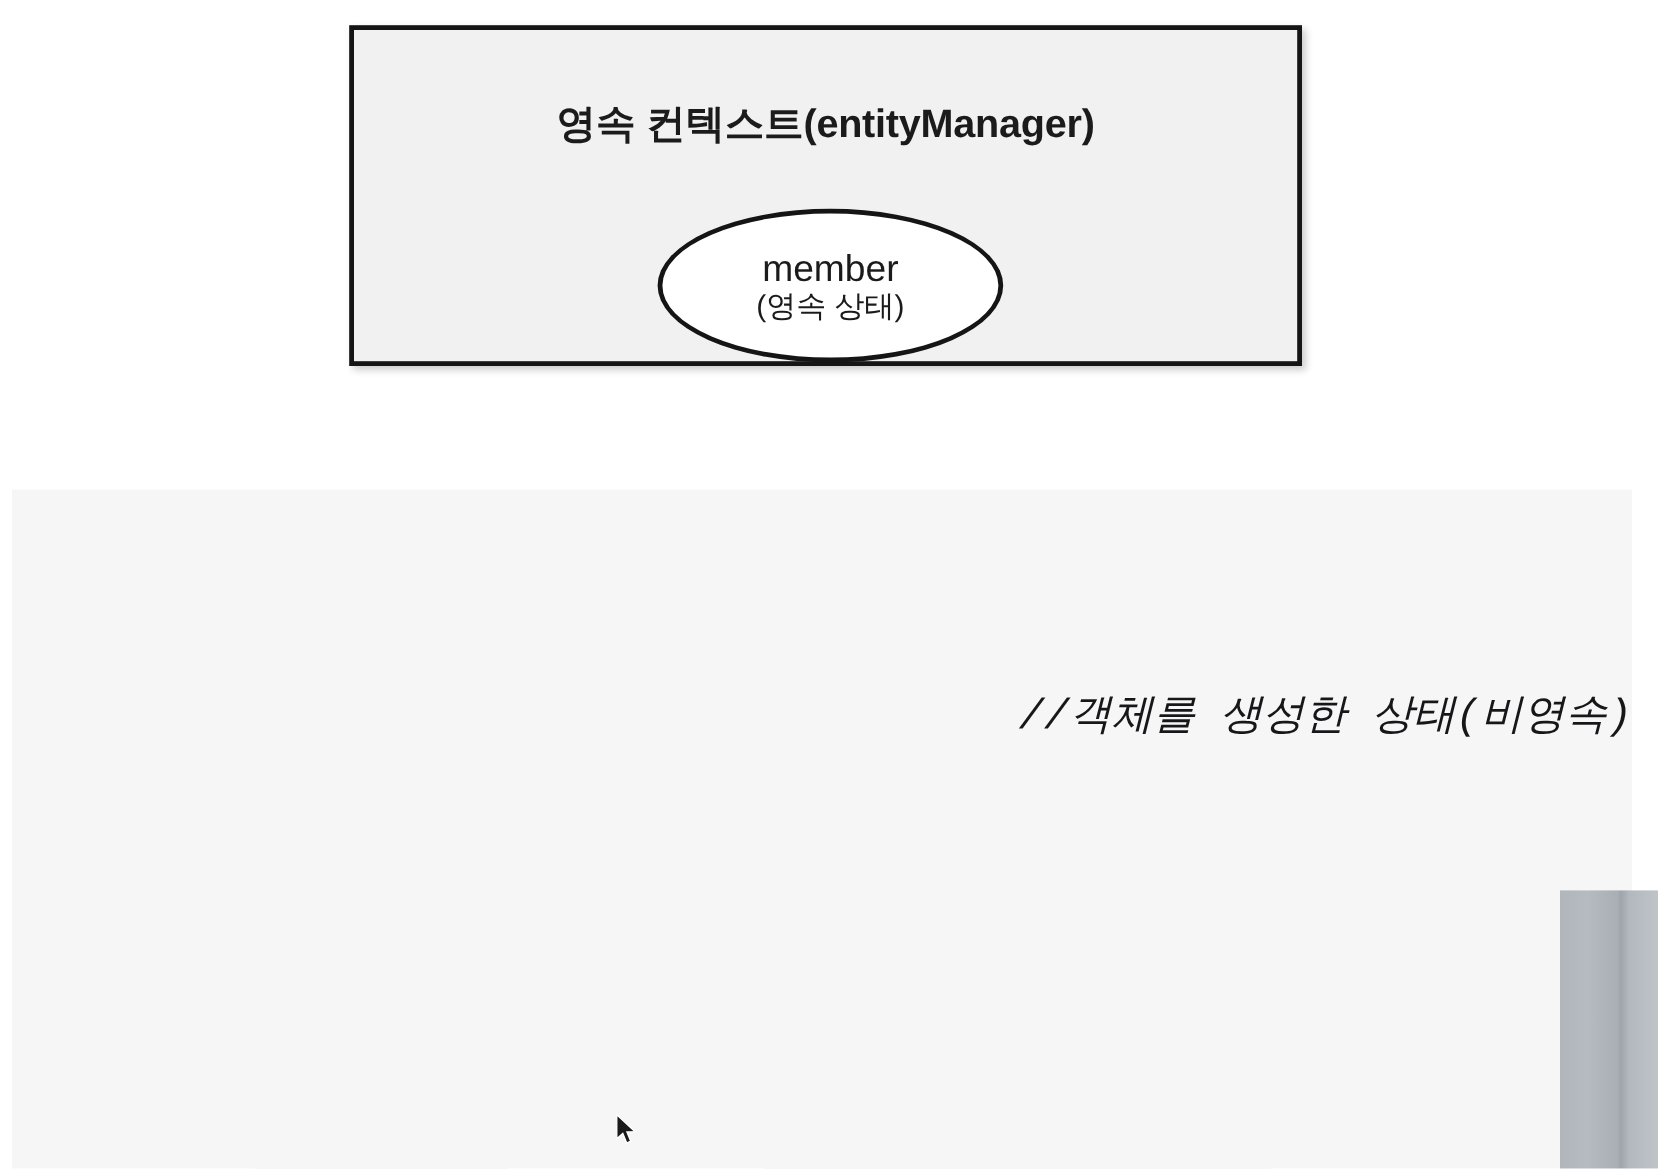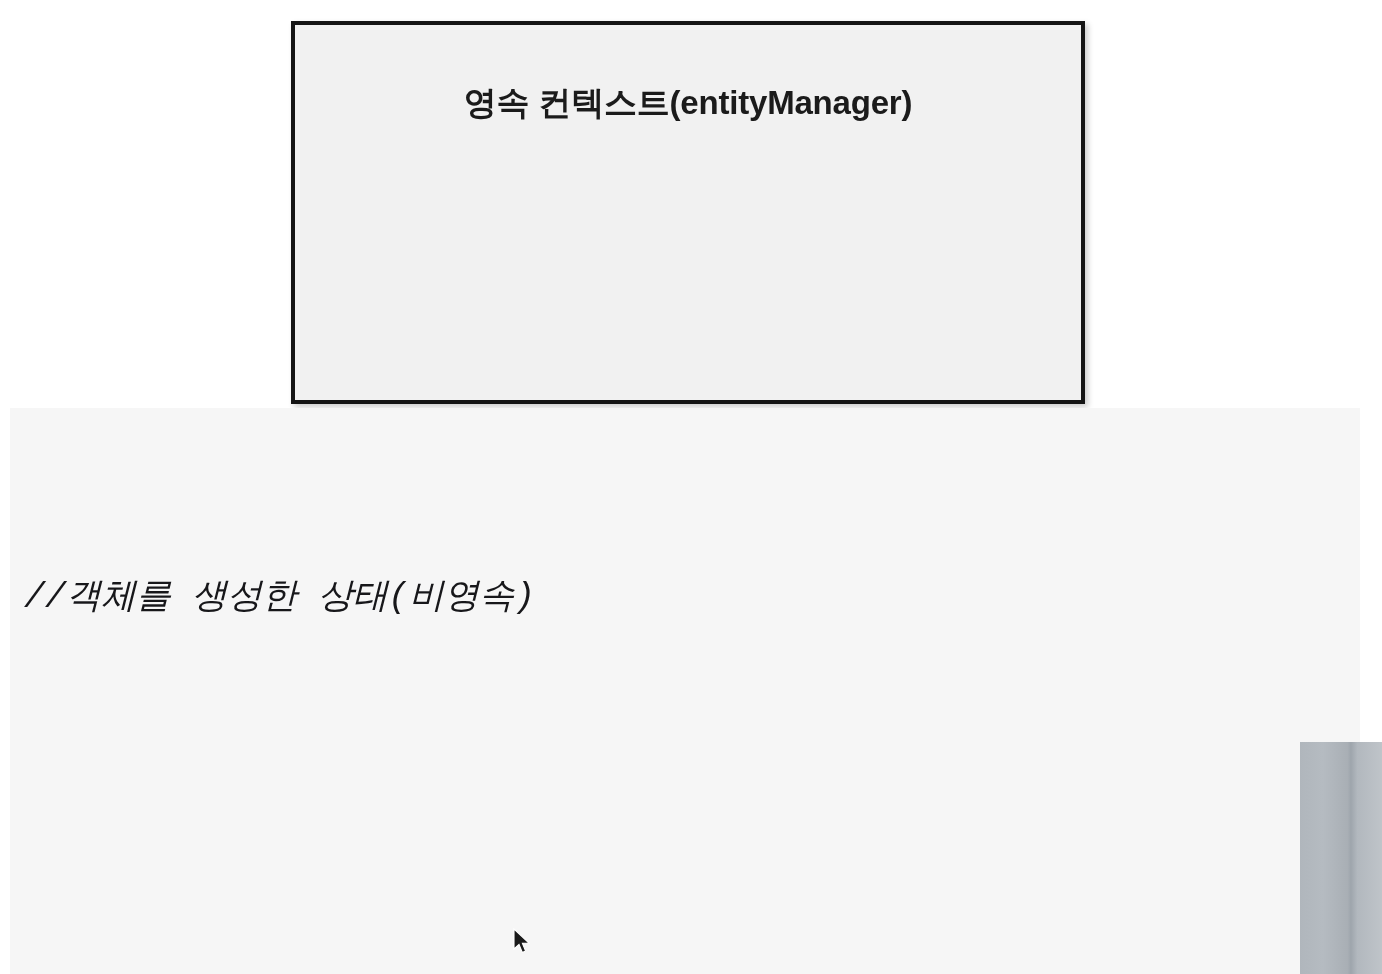--- a/index.html
+++ b/index.html
@@ -16,21 +16,21 @@
     background: #ffffff;
     font-family: "Liberation Sans", sans-serif;
   }
 
   
   #diagram-box {
     position: absolute;
     left: 291px;
     top: 21px;
     width: 794px;
-    height: 383px;
+    height: 284px;
     background: #f1f1f1;
     border: 4px solid #151515;
     box-sizing: border-box;
     box-shadow: 3px 3px 6px rgba(0,0,0,0.20);
   }
   #diagram-title {
     position: absolute;
     left: 0;
     right: 0;
     top: 56px;
@@ -70,20 +70,21 @@
 
   
   #code-panel {
     position: absolute;
     left: 10px;
     top: 408px;
     width: 1350px;
     height: 566px;
     background: #f6f6f6;
     overflow: hidden;
+    text-align: right;
   }
   #code-lines {
     position: absolute;
     left: 14px;
     top: 8px;
     right: 0;
     font-family: "Liberation Mono", "DejaVu Sans Mono", monospace;
     font-size: 35px;
     line-height: 52px;
     color: #17171a;
@@ -117,20 +118,24 @@
   }
 </style>
 </head>
 <body>
 
 <div id="screen">
 
   <div id="diagram-box">
     <div id="diagram-title">영속 컨텍스트(entityManager)</div>
 
+    <div id="entity-ellipse">
+      <div class="ellipse-line1">member</div>
+      <div class="ellipse-line2">(영속 상태)</div>
+    </div>
   </div>
 
   <div id="code-panel">
     <div id="code-lines">
 
       <div class="code-line"><span class="tok-comment">//객체를 생성한 상태(비영속)</span></div>
 
 
       
 

